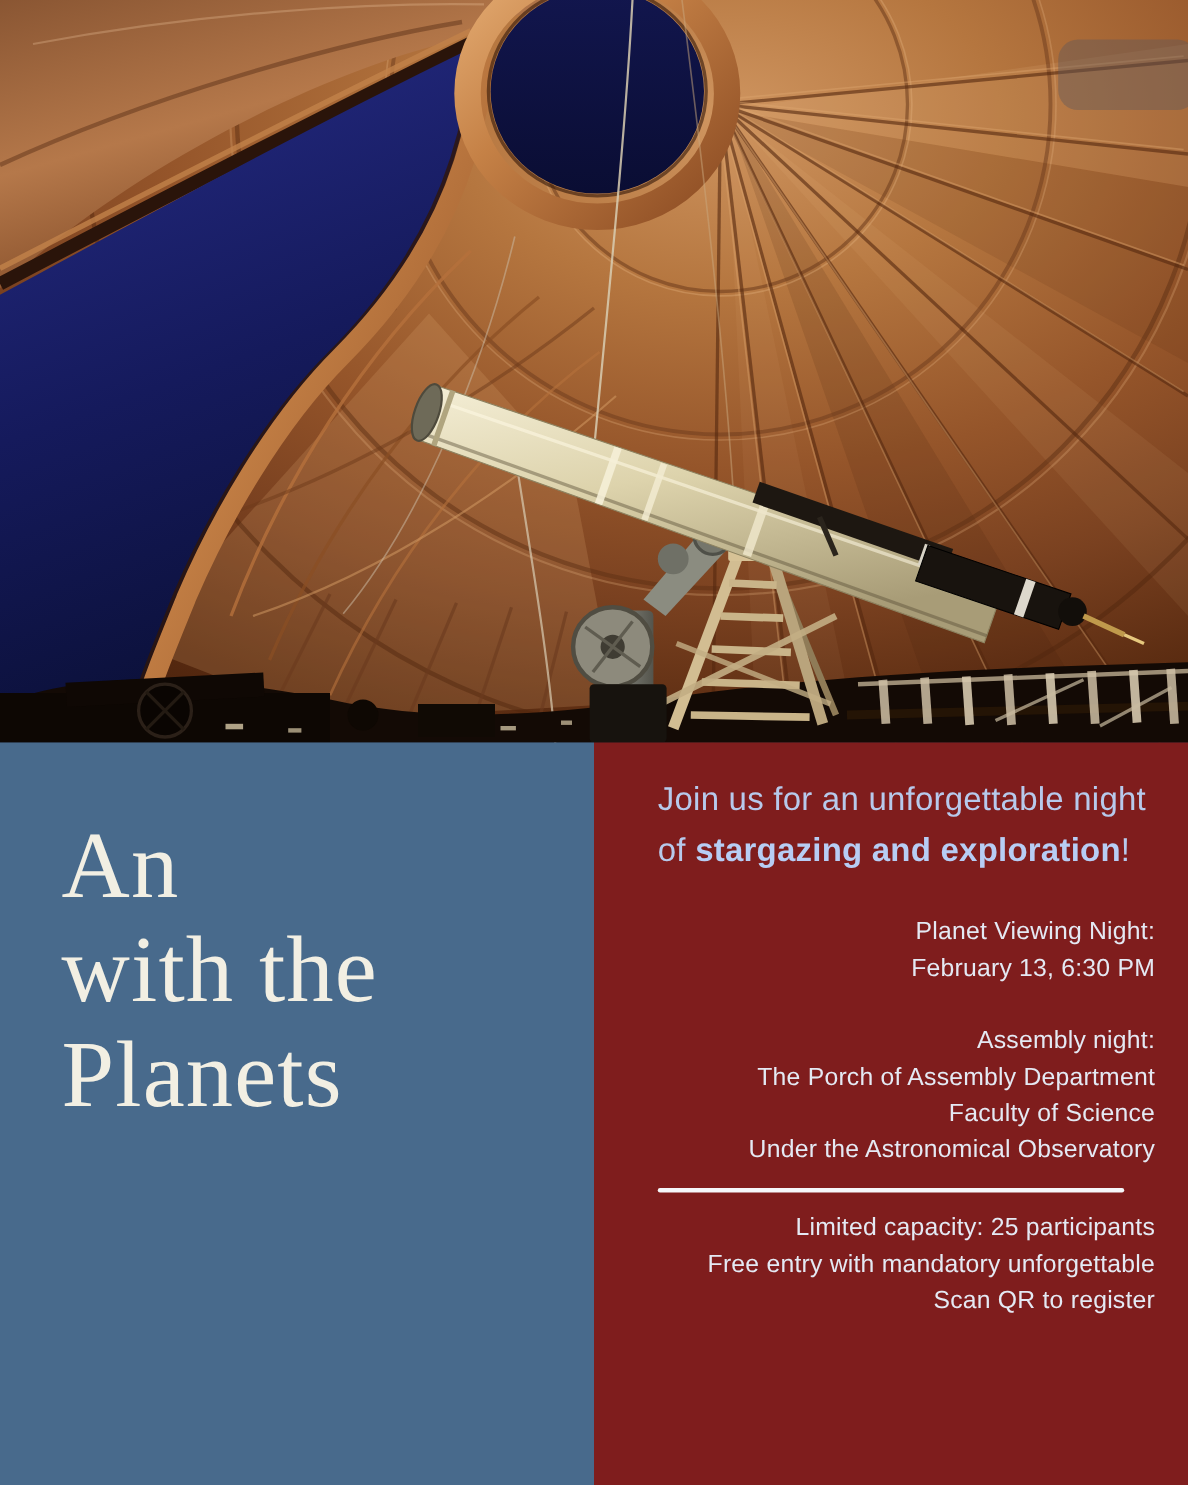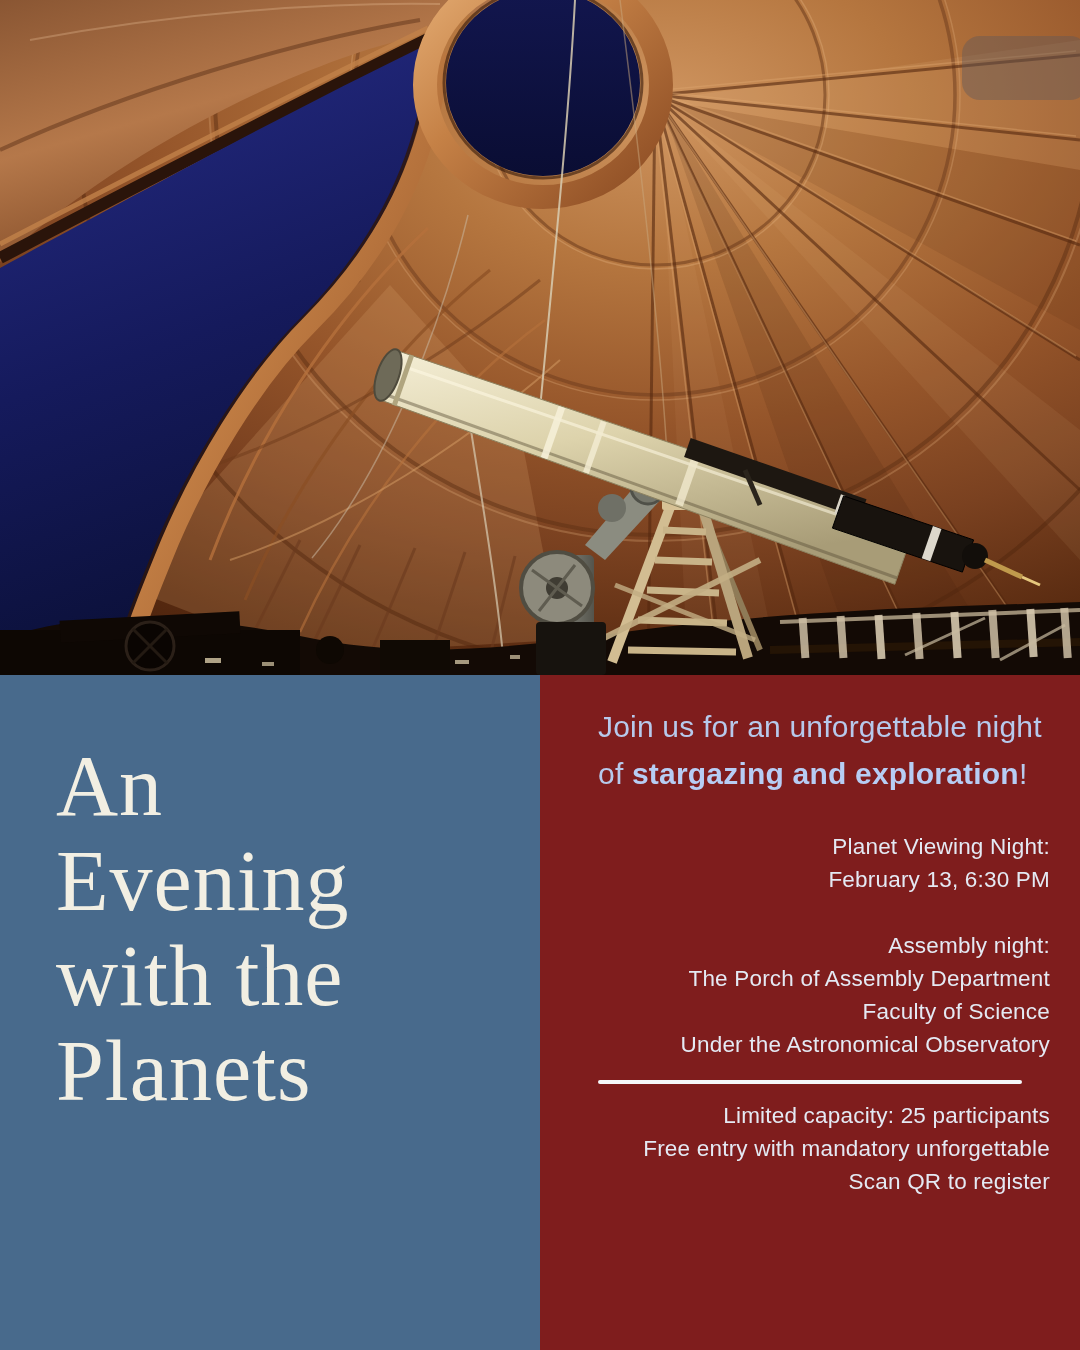--- a/index.html
+++ b/index.html
@@ -230,21 +230,20 @@
         <line x1="1022" y1="577" x2="1040" y2="585" stroke="#e6c87e" stroke-width="3"></line>
       </g>
 
       <rect x="962" y="36" width="126" height="64" rx="18" fill="#5f575a" opacity="0.42"></rect>
     </svg>
   </div>
 
   <div class="panel-left">
     <h1 class="title">
       <span>An</span>
-      <span>Evening</span>
       <span>with the</span>
       <span>Planets</span>
     </h1>
   </div>
 
   <div class="panel-right">
     <p class="intro">
       <span>Join us for an unforgettable night of</span>
       <strong>stargazing and exploration</strong><span>!</span>
     </p>

